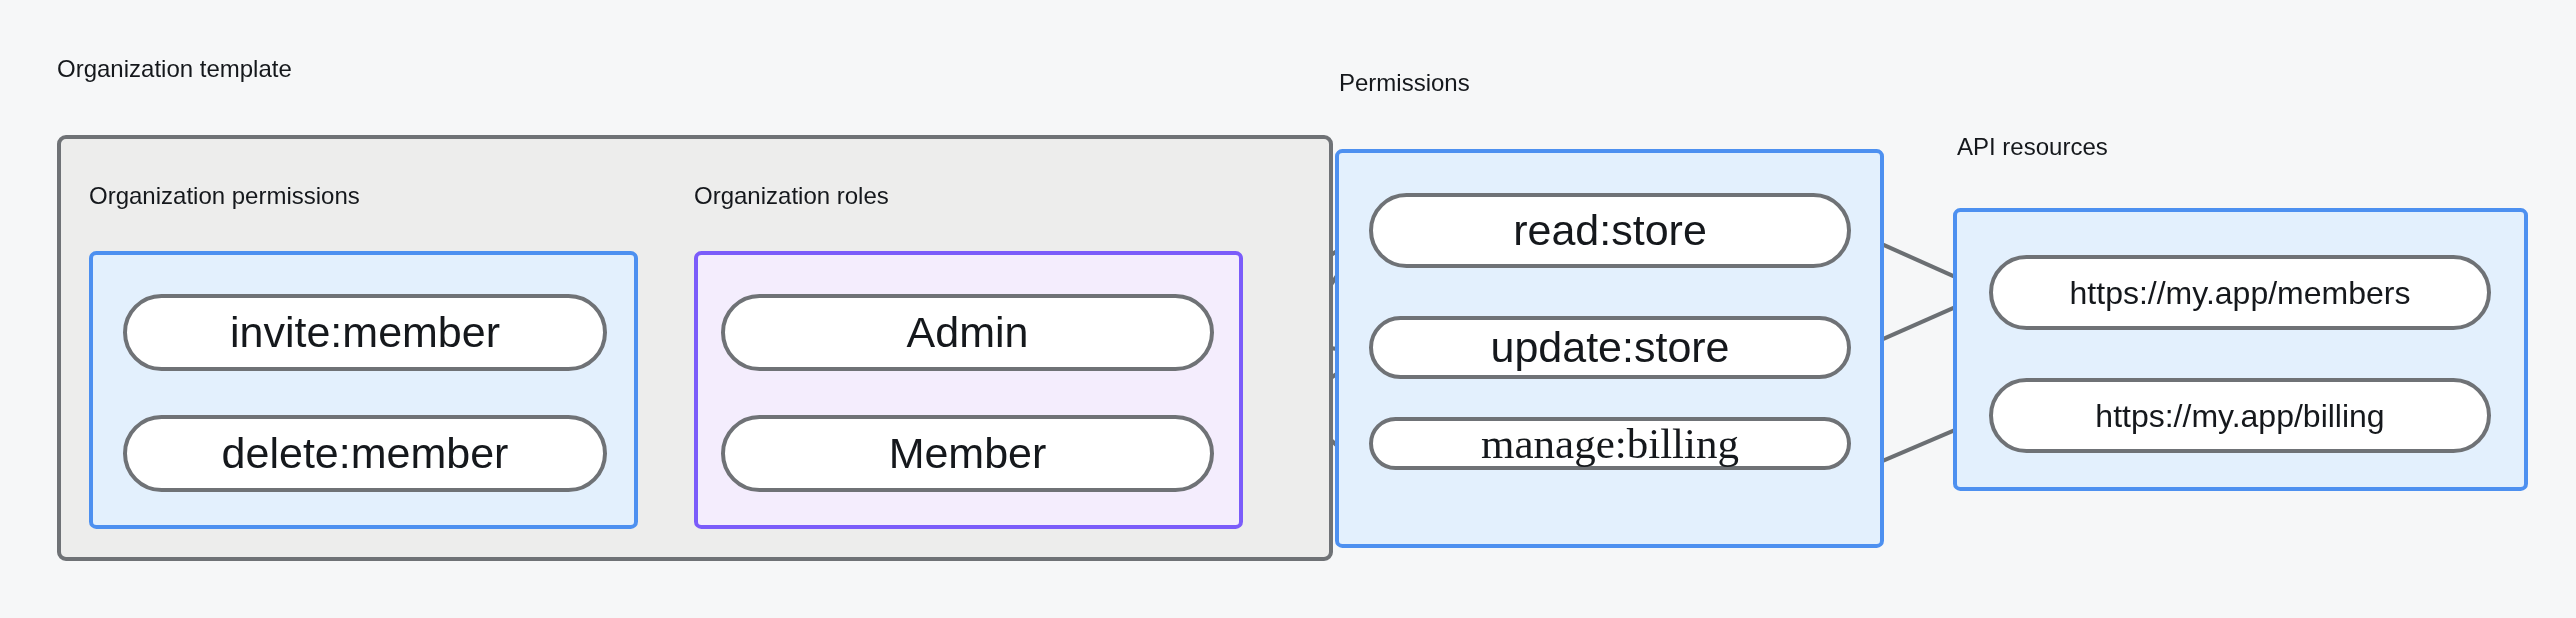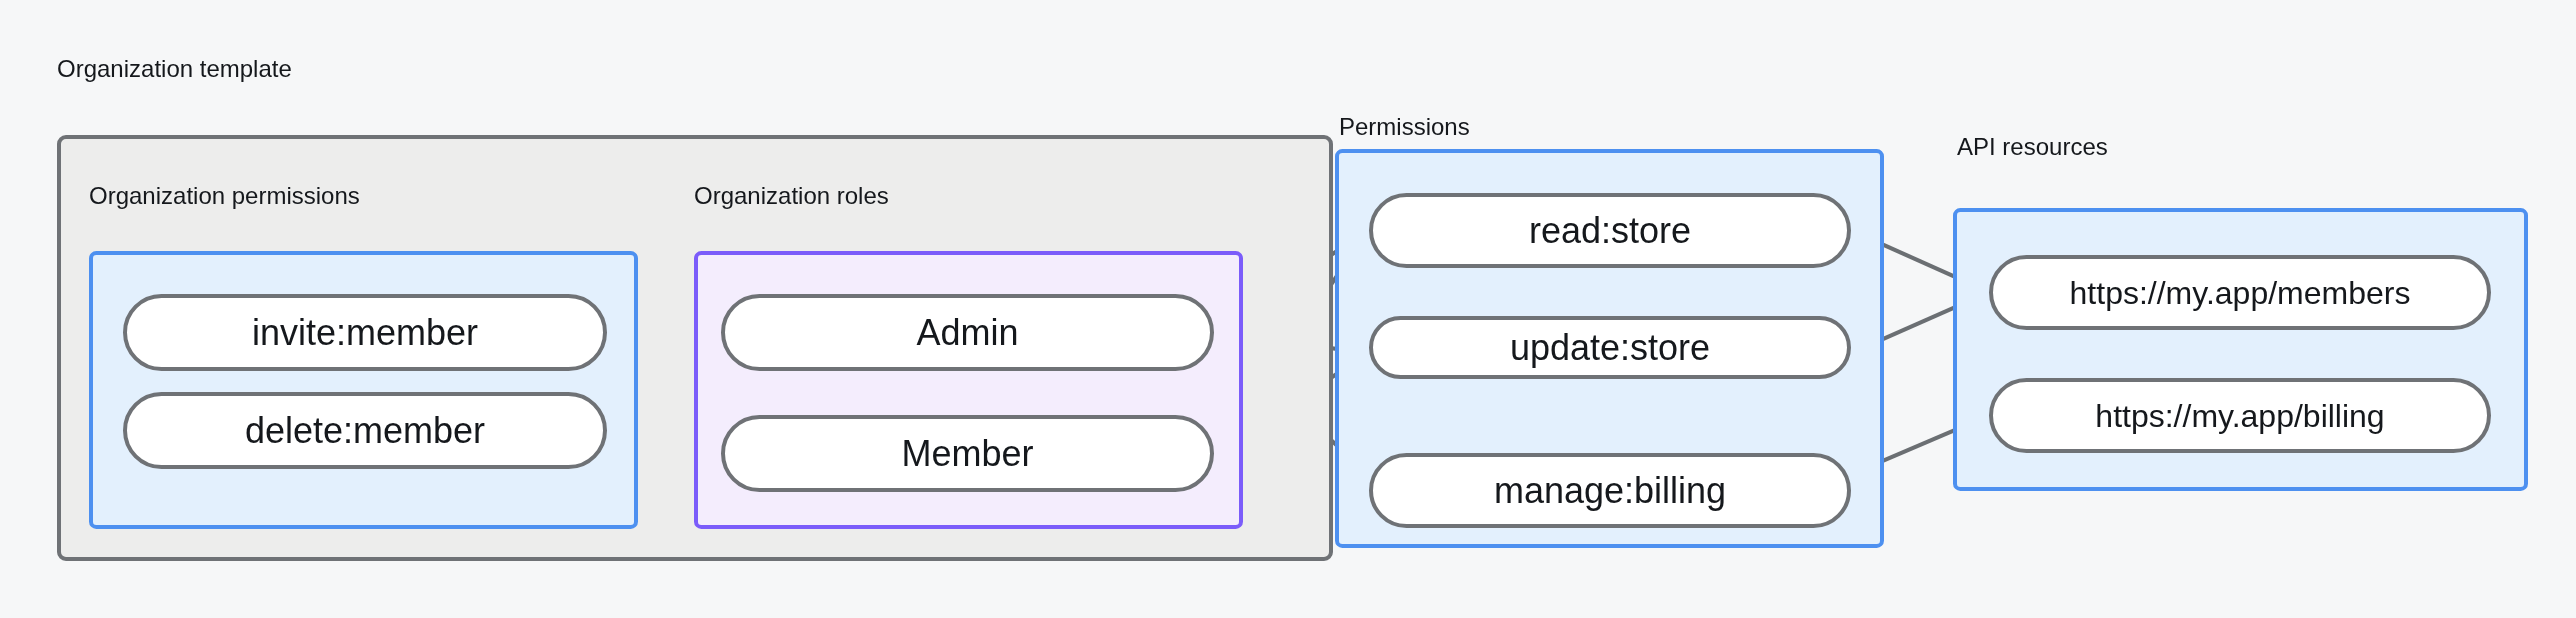--- a/index.html
+++ b/index.html
@@ -67,21 +67,21 @@
   .pill {
     position: absolute;
     box-sizing: border-box;
     background: #ffffff;
     border: 4.1px solid #6f7276;
     border-radius: 912px;
     display: flex;
     align-items: center;
     justify-content: center;
     color: #15181c;
-    font-size: 36px;
+    font-size: 43px;
     line-height: 1;
     white-space: nowrap;
     z-index: 4;
   }
   .pill.url { font-size: 32px; }
 </style>
 </head>
 <body>
 
 <div id="stage">
@@ -114,39 +114,39 @@
   <div class="group-label" style="left:57px; top:57px;">Organization template</div>
 
   <div class="box outer-gray" style="left:57px; top:135px; width:1276px; height:426px;"></div>
 
   <div class="group-label" style="left:89px; top:184px;">Organization permissions</div>
 
   <div class="box blue" style="left:89px; top:251px; width:549px; height:278px;"></div>
 
   <div class="pill" style="left:123px; top:294px; width:484px; height:77px;">invite:member</div>
 
-  <div class="pill" style="left:123px; top:392px; width:484px; height:77px;">delete:member</div>
+  <div class="pill" style="left:123px; top:415px; width:484px; height:77px;">delete:member</div>
 
   <div class="group-label" style="left:694px; top:184px;">Organization roles</div>
 
   <div class="box purple" style="left:694px; top:251px; width:549px; height:278px;"></div>
 
   <div class="pill" style="left:721px; top:294px; width:493px; height:77px;">Admin</div>
 
   <div class="pill" style="left:721px; top:415px; width:493px; height:77px;">Member</div>
 
-  <div class="group-label" style="left:1339px; top:71px;margin-top:44px;">Permissions</div>
+  <div class="group-label" style="left:1339px; top:71px;">Permissions</div>
 
   <div class="box blue" style="left:1335px; top:149px; width:549px; height:399px;"></div>
 
   <div class="pill" style="left:1369px; top:193px; width:482px; height:75px;">read:store</div>
 
   <div class="pill" style="left:1369px; top:316px; width:482px; height:63px;">update:store</div>
 
-  <div class="pill" style="left:1369px; top:453px; width:482px; height:75px;">manage:billing</div>
+  <div class="pill" style="left:1369px; top:417px; width:482px; height:53px;font-family:Liberation Serif, serif;">manage:billing</div>
 
   <div class="group-label" style="left:1957px; top:135px;">API resources</div>
 
   <div class="box blue" style="left:1953px; top:208px; width:575px; height:283px;"></div>
 
   <div class="pill url" style="left:1989px; top:255px; width:502px; height:75px;text-align:center;">https://my.app/members</div>
 
   <div class="pill url" style="left:1989px; top:378px; width:502px; height:75px;">https://my.app/billing</div>
 
 </div>

